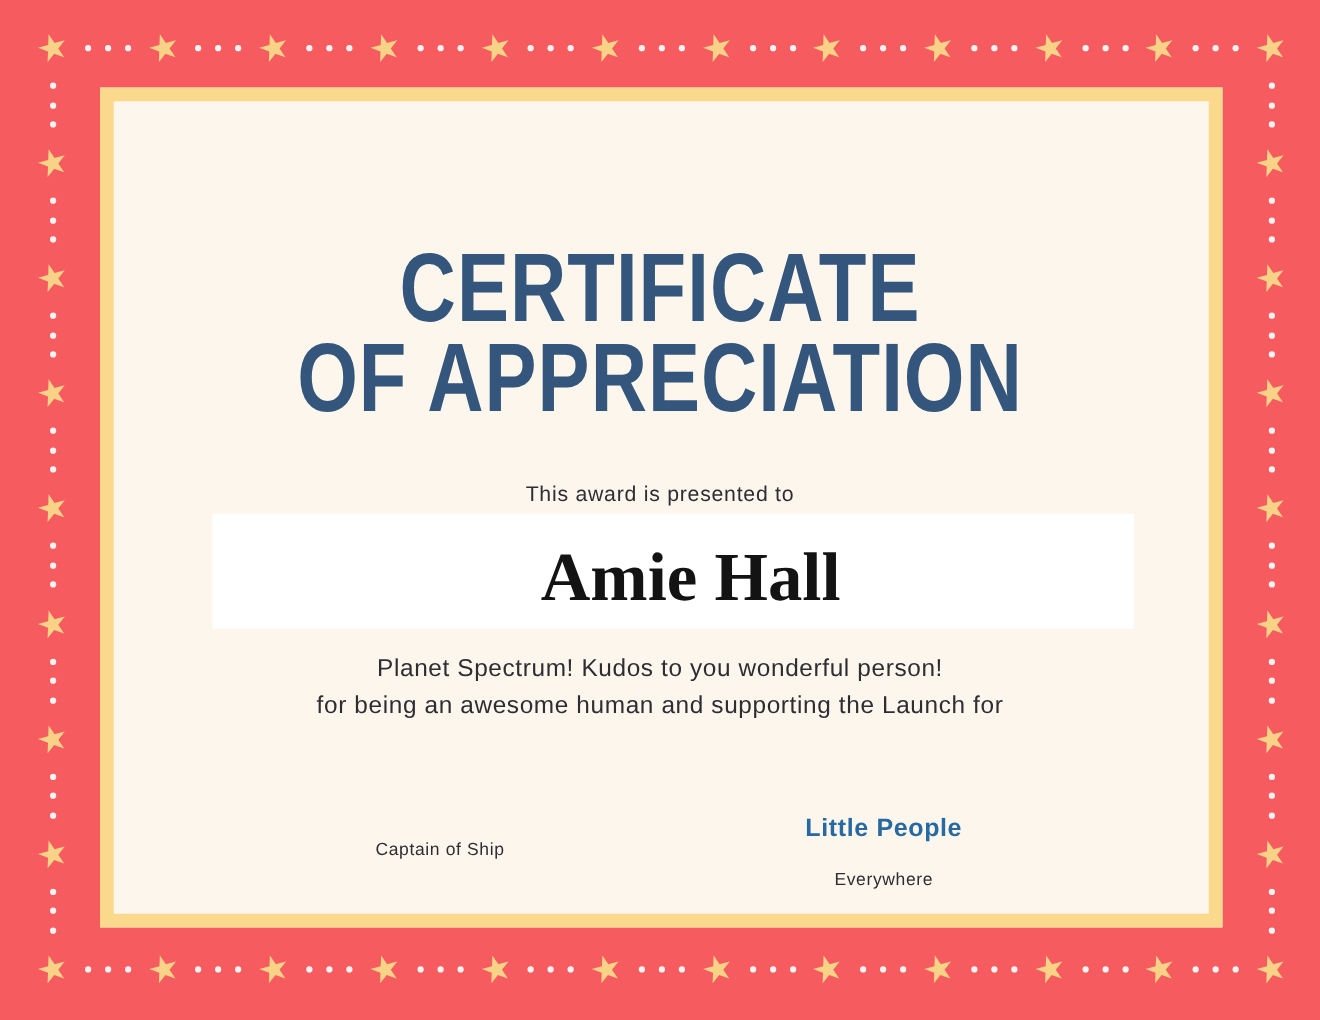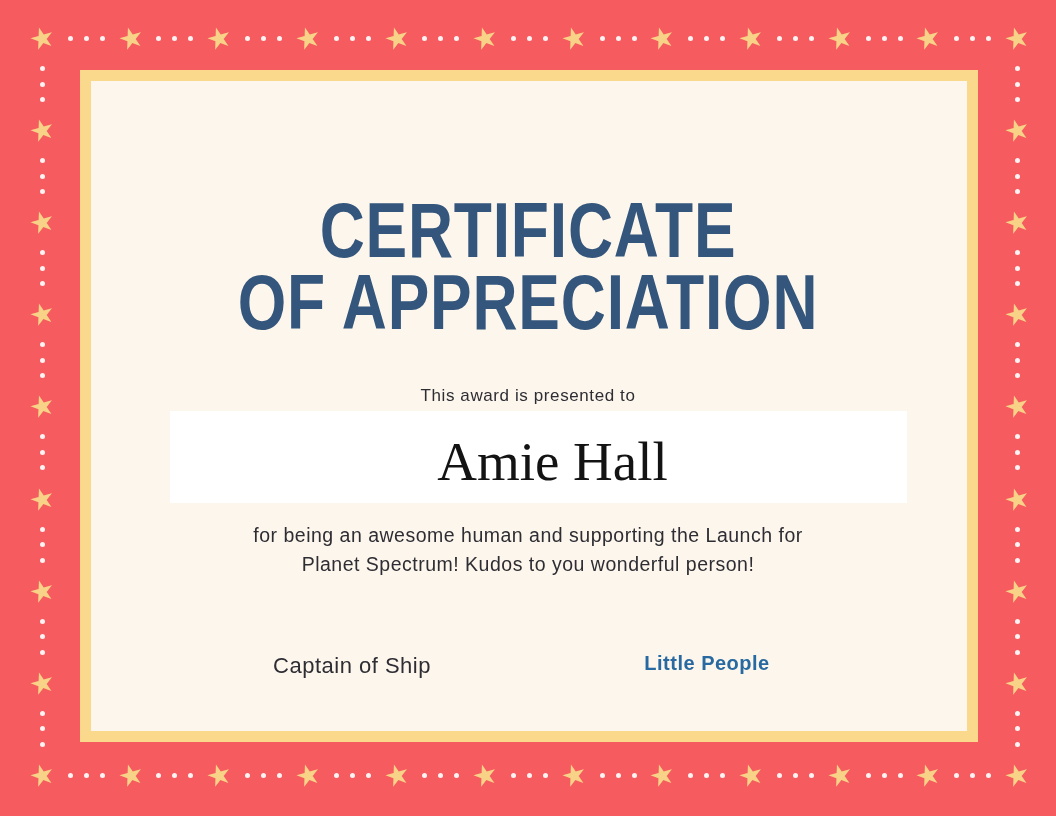--- a/index.html
+++ b/index.html
@@ -86,21 +86,21 @@
     left: 170px; top: 411px;
     width: 737px; height: 92px;
     background: var(--name_box_white, #ffffff);
     display: flex;
     align-items: center;
     justify-content: center;
     padding-top: 8px;
   }
   .recipient {
     font-family: "Liberation Serif", serif;
-    font-weight: 400;
+    font-weight: 700;
     font-size: 55px;
     color: var(--name_black, #131313);
     white-space: nowrap;
     margin-left: 28px;
   }
 
   .body-text {
     position: absolute;
     left: 0; right: 0; top: 521px;
     text-align: center;
@@ -119,22 +119,22 @@
   .sig-left  { left: 192px; }
   .sig-right { left: 547px; }
   .sig-name {
     font-size: 20px;
     line-height: 24px;
     font-weight: 700;
     letter-spacing: 0.5px;
     color: var(--signature_blue, #2769a0);
   }
   .sig-role {
-    margin-top: 3px;
-    font-size: 22px;
+    margin-top: 16px;
+    font-size: 14px;
     line-height: 24px;
     letter-spacing: 0.5px;
     color: var(--text_dark, #2d2d33);
   }
 </style>
 </head>
 <body>
 
 <div class="canvas">
 
@@ -303,26 +303,27 @@
       <span class="line">OF APPRECIATION</span>
     </h1>
 
     <div class="presented">This award is presented to</div>
 
     <div class="name-box">
       <div class="recipient">Amie Hall</div>
     </div>
 
     <div class="body-text">
+      <div>Planet Spectrum! Kudos to you wonderful person!</div>
       <div>for being an awesome human and supporting the Launch for</div>
-      <div>Planet Spectrum! Kudos to you wonderful person!</div>
     </div>
 
     <div class="sig sig-left">
       <div class="sig-role">Captain of Ship</div>
     </div>
 
     <div class="sig sig-right">
       <div class="sig-name">Little People</div>
+      <div class="sig-role">Everywhere</div>
     </div>
 
   </div>
 </div>
 
 </body></html>

